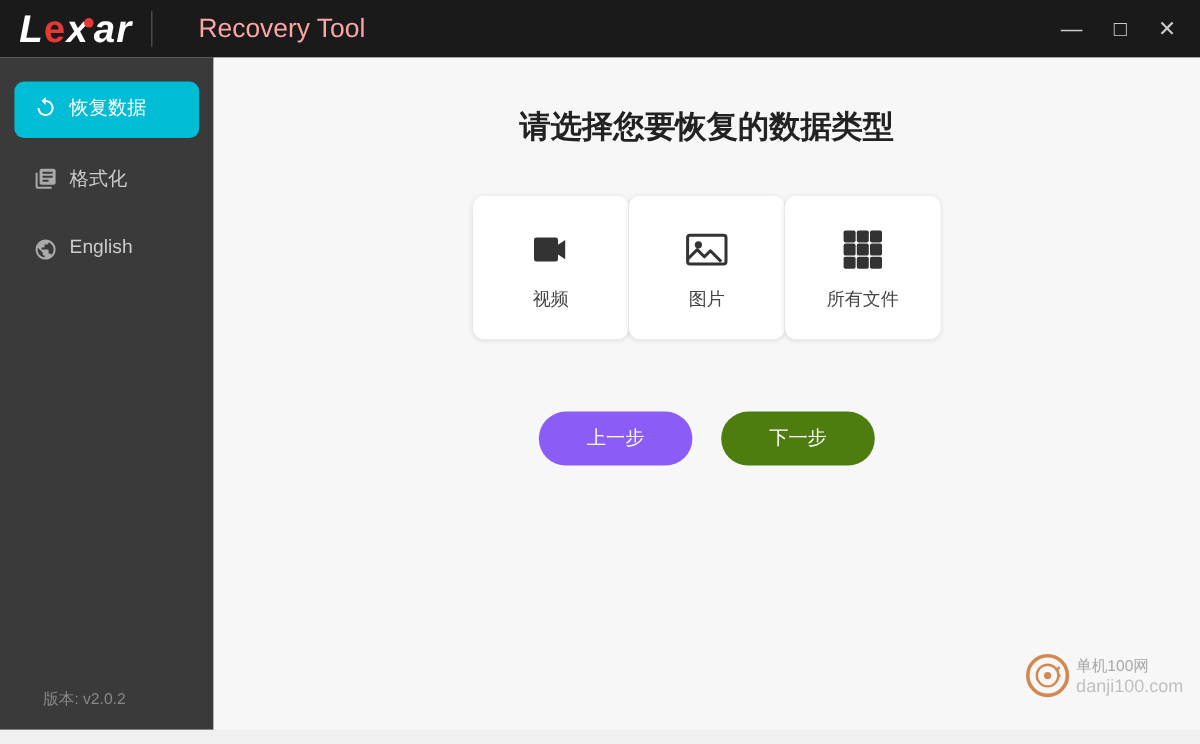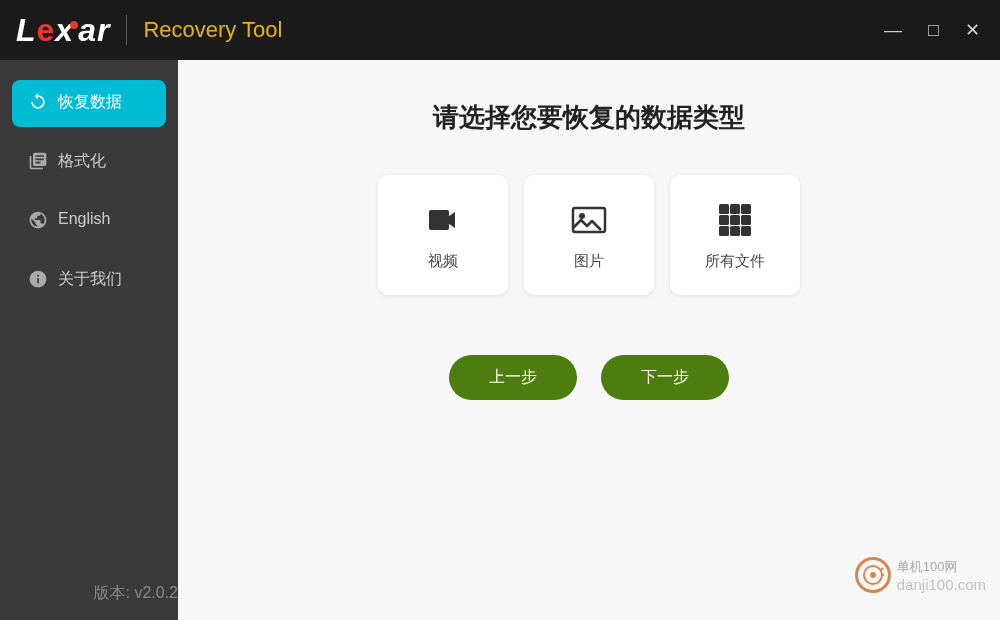--- a/index.html
+++ b/index.html
@@ -7,21 +7,21 @@
       width: 1000px;
       height: 620px;
       overflow: hidden;
       font-family: 'Microsoft YaHei', 'PingFang SC', sans-serif;
       background: #f0f0f0;
     }
 
     
     .titlebar {
       width: 100%;
-      height: 60px;
+      height: 48px;
       background: #1a1a1a;
       display: flex;
       align-items: center;
       padding: 0 16px;
       justify-content: space-between;
     }
     .titlebar-left {
       display: flex;
       align-items: center;
       gap: 16px;
@@ -45,23 +45,24 @@
       border-radius: 50%;
       vertical-align: super;
       margin-left: -4px;
     }
     .titlebar-divider {
       width: 1px;
       height: 30px;
       background: #555;
     }
     .app-title {
-      color: #eab308;
+      color: #fca5a5;
       font-size: 22px;
       font-weight: 400;
+      margin-left: 22px;
     }
     .titlebar-controls {
       display: flex;
       align-items: center;
       gap: 18px;
     }
     .win-btn {
       color: #ccc;
       font-size: 18px;
       cursor: pointer;
@@ -105,23 +106,24 @@
     }
     .sidebar-item .icon {
       font-size: 18px;
       line-height: 1;
     }
     .sidebar-version {
       position: absolute;
       bottom: 16px;
       left: 0;
       right: 0;
-      text-align: right;
+      text-align: left;
       color: #888;
-      font-size: 16px;
+      font-size: 13px;
+      padding-left: 36px;
     }
 
     
     .content {
       flex: 1;
       background: #f7f7f7;
       display: flex;
       flex-direction: column;
       align-items: center;
       padding: 40px 30px 42px;
@@ -130,21 +132,20 @@
     .content-title {
       font-size: 26px;
       font-weight: 600;
       color: #222;
       margin-bottom: 40px;
     }
 
     
     .file-types {
       display: flex;
-      gap: 16px;
       margin-bottom: 50px;
     }
     .file-card {
       width: 130px;
       height: 120px;
       background: white;
       border-radius: 10px;
       display: flex;
       flex-direction: column;
       align-items: center;
@@ -176,21 +177,21 @@
       padding: 12px 40px;
       border-radius: 25px;
       border: none;
       font-size: 16px;
       cursor: pointer;
       font-family: inherit;
       font-weight: 500;
       transition: opacity 0.2s;
     }
     .nav-btn.prev {
-      background: #4d7c0f;
+      background: #8b5cf6;
       color: white;
       text-align: right;
     }
     .nav-btn.next {
       background: #4d7c0f;
       color: white;
     }
 
     
     .watermark {
@@ -257,28 +258,20 @@
 
     <div class="sidebar-item">
       <span class="icon">
         <svg width="20" height="20" viewBox="0 0 24 24" fill="#aaa">
           <path d="M12 2C6.48 2 2 6.48 2 12s4.48 10 10 10 10-4.48 10-10S17.52 2 12 2zm-1 17.93c-3.95-.49-7-3.85-7-7.93 0-.62.08-1.21.21-1.79L9 15v1c0 1.1.9 2 2 2v1.93zm6.9-2.54c-.26-.81-1-1.39-1.9-1.39h-1v-3c0-.55-.45-1-1-1H8v-2h2c.55 0 1-.45 1-1V7h2c1.1 0 2-.9 2-2v-.41c2.93 1.19 5 4.06 5 7.41 0 2.08-.8 3.97-2.1 5.39z"></path>
         </svg>
       </span>
       <span>English</span>
     </div>
 
-    <div class="sidebar-item">
-      <span class="icon">
-        <svg width="20" height="20" viewBox="0 0 24 24" fill="#aaa">
-          <path d="M12 2C6.48 2 2 6.48 2 12s4.48 10 10 10 10-4.48 10-10S17.52 2 12 2zm1 15h-2v-6h2v6zm0-8h-2V7h2v2z"></path>
-        </svg>
-      </span>
-      <span>关于我们</span>
-    </div>
 
     <div class="sidebar-version">版本: v2.0.2</div>
   </div>
 
   <div class="content">
     <div class="content-title">请选择您要恢复的数据类型</div>
 
     <div class="file-types">
 
       <div class="file-card">

